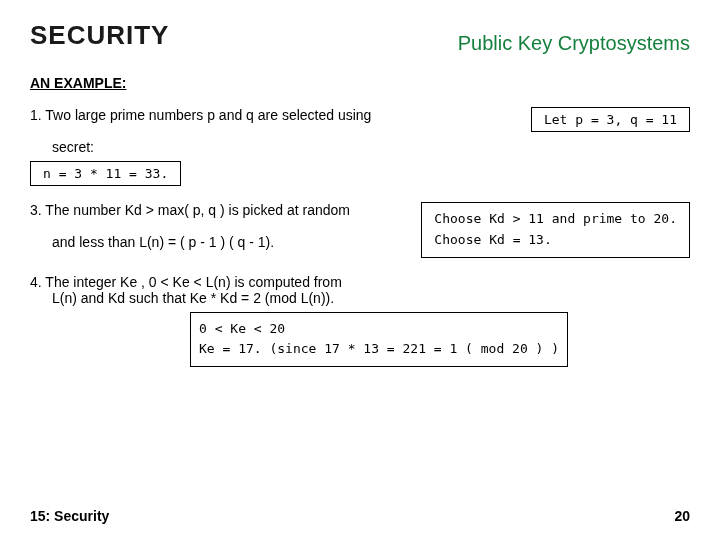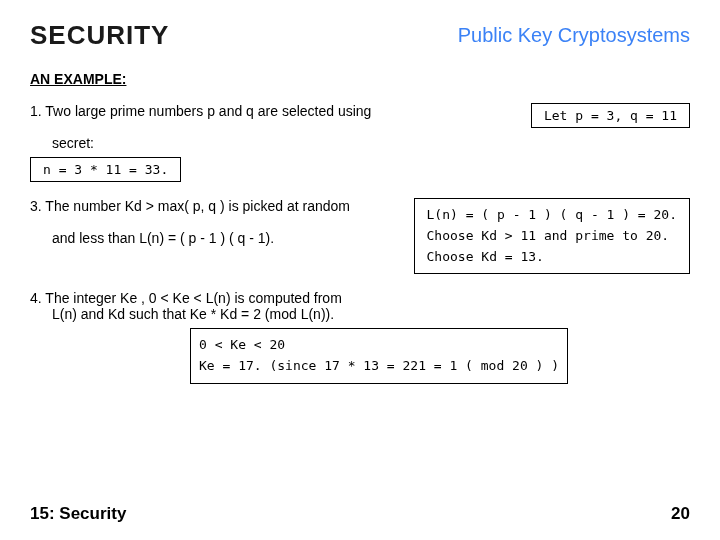--- a/index.html
+++ b/index.html
@@ -34,23 +34,23 @@
 
     .title-security {
       font-size: 26px;
       font-weight: bold;
       color: #1a1a1a;
       letter-spacing: 1px;
     }
 
     .title-subtitle {
       font-size: 20px;
-      color: #3b82f6;
+      color: #15803d;
       font-weight: normal;
-      margin-top: 4px;
+      margin-top: 12px;
     }
 
     .section-heading {
       font-size: 14px;
       font-weight: bold;
       margin-bottom: 16px;
       text-decoration: underline;
     }
 
     .content {
@@ -109,21 +109,21 @@
     }
 
     .footer {
       position: absolute;
       bottom: 16px;
       left: 0;
       right: 0;
       display: flex;
       justify-content: space-between;
       padding: 0 30px;
-      font-size: 17px;
+      font-size: 14px;
       font-weight: bold;
     }
 
     .monospace {
       font-family: monospace;
     }
   </style>
 </head>
 <body>
 
@@ -153,21 +153,20 @@
     </div>
 
     <div class="item3-row">
       <div>
         <span>3.</span>
         <span>The number Kd   &gt;   max( p, q ) is picked at random</span><br>
         <br>
         <span style="margin-left:22px;">and less than  L(n) =   ( p  - 1 ) ( q  - 1).</span>
       </div>
       <div class="box-multi">
-        <div>L(n)  =  ( p  - 1 ) ( q  - 1 )  =  20.</div>
         <div>Choose Kd  &gt;   11  and prime  to  20.</div>
         <div>Choose Kd  =  13.</div>
       </div>
     </div>
 
     <div class="item4-row">
       <div>
         <span>4.</span>
         <span>The integer Ke ,  0  &lt;  Ke  &lt; L(n)  is computed from</span><br>
         <span style="margin-left:22px;">L(n)   and  Kd  such that  Ke  * Kd  =  2 (mod L(n)).</span>

